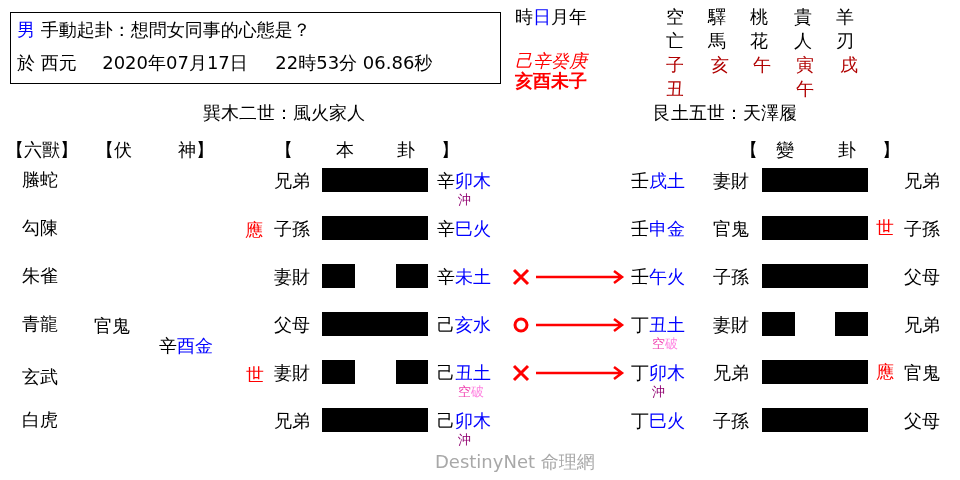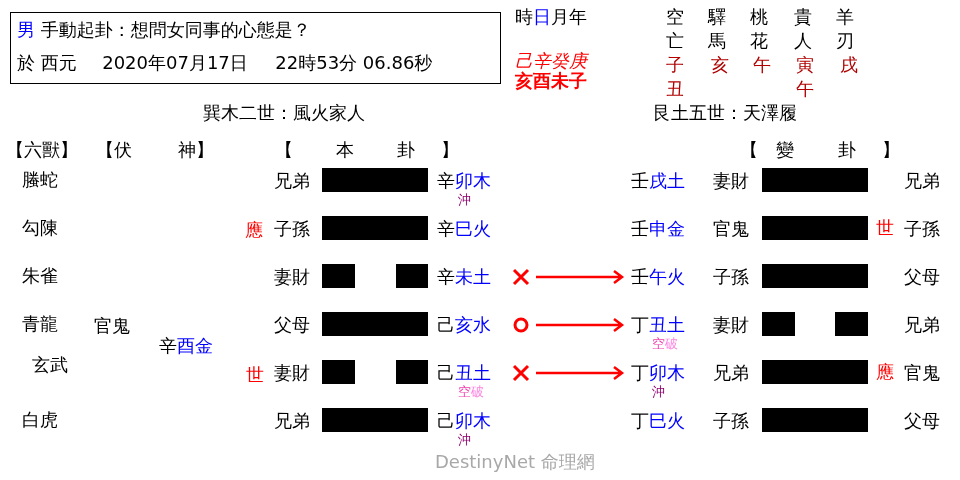--- a/index.html
+++ b/index.html
@@ -128,21 +128,21 @@
   <circle cx="9" cy="9" r="6" stroke="#ff0000" stroke-width="3" fill="none"></circle>
   <path d="M24 9 L110 9 M102 3 L110 9 L102 15" stroke="#ff0000" stroke-width="2.5" fill="none"></path>
 </svg>
 <div class="abs" style="left:631px; top:316px;"><span>丁</span><span class="blue">丑土</span></div>
 <div class="abs small" style="left:652px; top:337px;"><span class="kong">空</span><span class="po">破</span></div>
 <div class="abs" style="left:713px; top:316px;">妻財</div>
 <div class="bar" style="left:762px; top:312px; width:33px;"></div>
 <div class="bar" style="left:835px; top:312px; width:33px;"></div>
 <div class="abs" style="left:904px; top:316px;">兄弟</div>
 
-<div class="abs" style="left:22px; top:356px;margin-left:10px;">玄武</div>
+<div class="abs" style="left:22px; top:368px;">玄武</div>
 <div class="abs red" style="left:246px; top:366px;">世</div>
 <div class="abs" style="left:274px; top:364px;">妻財</div>
 <div class="bar" style="left:322px; top:360px; width:33px;"></div>
 <div class="bar" style="left:396px; top:360px; width:32px;"></div>
 <div class="abs" style="left:437px; top:364px;"><span>己</span><span class="blue">丑土</span></div>
 <div class="abs small" style="left:458px; top:385px;"><span class="kong">空</span><span class="po">破</span></div>
 <svg class="arrow" style="left:512px; top:364px; width:114px; height:18px;" viewBox="0 0 114 18">
   <path d="M2 2 L16 16 M16 2 L2 16" stroke="#ff0000" stroke-width="3" fill="none"></path>
   <path d="M24 9 L110 9 M102 3 L110 9 L102 15" stroke="#ff0000" stroke-width="2.5" fill="none"></path>
 </svg>

